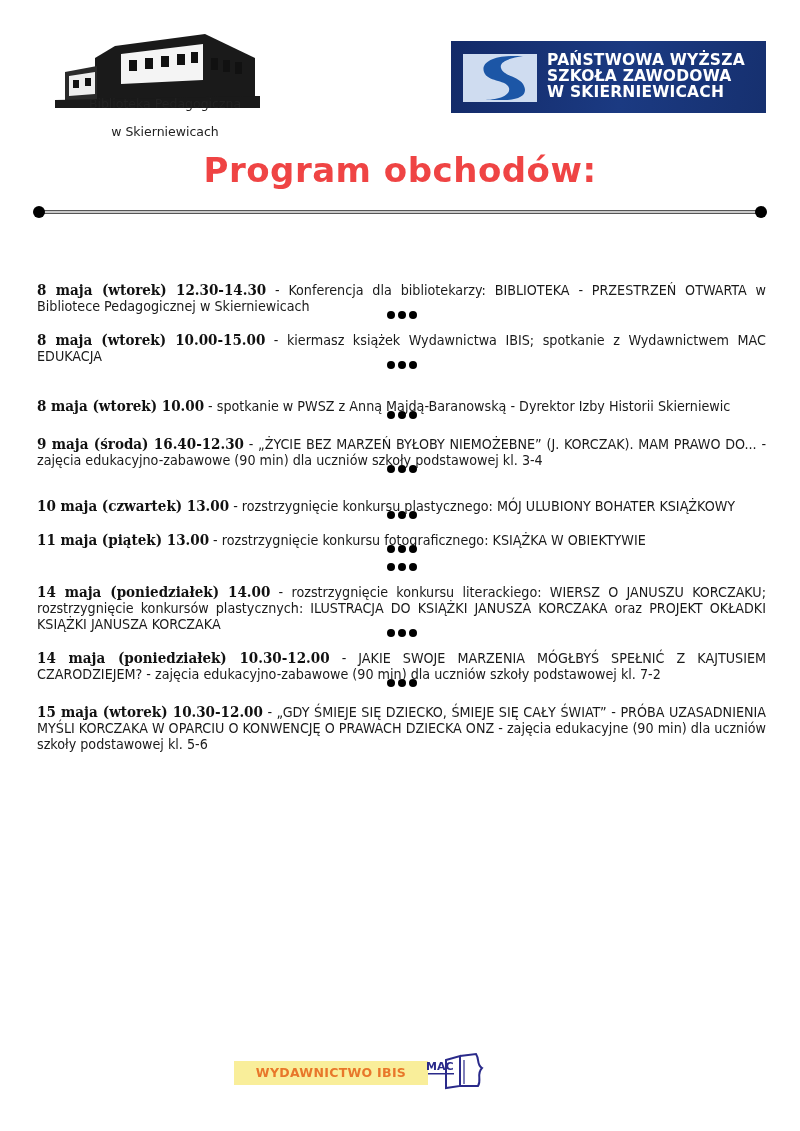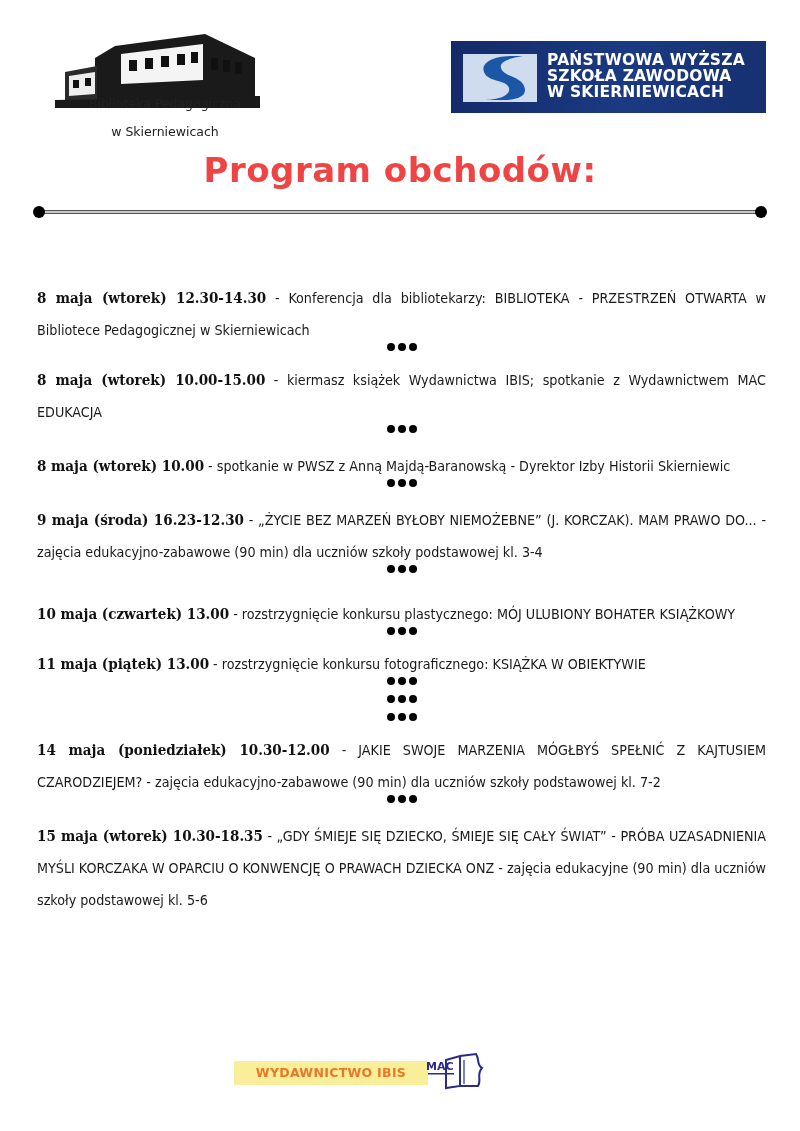--- a/index.html
+++ b/index.html
@@ -19,21 +19,21 @@
 
   
   .title { position:absolute; left:0; width:800px; top:150px; text-align:center; font-family:"DejaVu Sans", sans-serif; font-weight:bold; font-size:34px; letter-spacing:0.5px; color:#ef4444; }
   .rule { position:absolute; left:33px; top:205px; width:734px; height:14px; }
   .rule .line { position:absolute; left:6px; right:6px; top:5px; height:4px; border-top:1px solid #555; border-bottom:1px solid #555; background:#c8c8c8; box-sizing:border-box; }
   .rule .dot { position:absolute; top:1px; width:12px; height:12px; border-radius:50%; background:#000; }
   .rule .dot.l { left:0; } .rule .dot.r { right:0; }
 
   
   .events { position:absolute; left:37px; top:282px; width:729px; }
-  .event { font-family:"DejaVu Sans", sans-serif; font-size:14.2px; line-height:32px; text-align:justify; color:#1a1a1a; font-stretch:condensed; }
+  .event { font-family:"DejaVu Sans", sans-serif; font-size:14.2px; line-height:16px; text-align:justify; color:#1a1a1a; font-stretch:condensed; }
   .event .when { font-family:"DejaVu Serif", serif; font-weight:bold; font-size:15px; color:#111; }
   .sep { text-align:center; height:20px; line-height:14px; margin:-6px 0 4px 0; font-size:0; }
   .sep span { display:inline-block; width:8px; height:8px; border-radius:50%; background:#000; margin:0 1.5px; vertical-align:middle; }
 
   
   .ibis { position:absolute; left:234px; top:1061px; width:194px; height:24px; background:#f9ee9a; color:#e8772a; font-family:"DejaVu Sans", sans-serif; font-weight:bold; font-size:12.5px; line-height:24px; text-align:center; letter-spacing:0.3px; }
   .mac { position:absolute; left:424px; top:1052px; width:74px; height:38px; }
 </style>
 </head>
 <body>
@@ -82,40 +82,41 @@
   <div class="dot r"></div>
 </div>
 
 <div class="events">
   <div class="event"><span class="when">8 maja (wtorek) 12.30-14.30</span><span> - Konferencja dla bibliotekarzy: BIBLIOTEKA - PRZESTRZEŃ OTWARTA w Bibliotece Pedagogicznej w Skierniewicach</span></div>
   <div class="sep"><span></span><span></span><span></span></div>
 
   <div class="event"><span class="when">8 maja (wtorek) 10.00-15.00</span><span> - kiermasz książek Wydawnictwa IBIS; spotkanie z Wydawnictwem  MAC EDUKACJA</span></div>
   <div class="sep"><span></span><span></span><span></span></div>
 
-  <div class="event" style="margin-top:8px"><span class="when">8 maja (wtorek) 10.00</span><span> - spotkanie w PWSZ z Anną Majdą-Baranowską - Dyrektor Izby Historii Skierniewic</span></div>
+  <div class="event" style="margin-top:20px"><span class="when">8 maja (wtorek) 10.00</span><span> - spotkanie w PWSZ z Anną Majdą-Baranowską - Dyrektor Izby Historii Skierniewic</span></div>
   <div class="sep"><span></span><span></span><span></span></div>
 
-  <div class="event" style="margin-top:8px"><span class="when">9 maja (środa) 16.23-12.30</span><span> - „ŻYCIE BEZ MARZEŃ BYŁOBY NIEMOŻEBNE” (J. KORCZAK). MAM PRAWO DO... - zajęcia edukacyjno-zabawowe (90 min) dla uczniów szkoły podstawowej kl. 3-4</span></div>
+  <div class="event" style="margin-top:8px"><span class="when">9 maja (środa) 16.40-12.30</span><span> - „ŻYCIE BEZ MARZEŃ BYŁOBY NIEMOŻEBNE” (J. KORCZAK). MAM PRAWO DO... - zajęcia edukacyjno-zabawowe (90 min) dla uczniów szkoły podstawowej kl. 3-4</span></div>
   <div class="sep"><span></span><span></span><span></span></div>
 
   <div class="event" style="margin-top:16px"><span class="when">10 maja (czwartek) 13.00</span><span> - rozstrzygnięcie konkursu plastycznego: MÓJ ULUBIONY BOHATER KSIĄŻKOWY</span></div>
   <div class="sep"><span></span><span></span><span></span></div>
 
   <div class="event"><span class="when">11 maja (piątek) 13.00</span><span> - rozstrzygnięcie konkursu fotograficznego: KSIĄŻKA W OBIEKTYWIE</span></div>
   <div class="sep"><span></span><span></span><span></span></div>
 
   <div class="sep"><span></span><span></span><span></span></div>
 
+  <div class="event"><span class="when">14 maja (poniedziałek) 14.00</span><span> - rozstrzygnięcie konkursu literackiego: WIERSZ  O JANUSZU KORCZAKU; rozstrzygnięcie konkursów  plastycznych: ILUSTRACJA DO KSIĄŻKI JANUSZA KORCZAKA oraz PROJEKT OKŁADKI KSIĄŻKI JANUSZA KORCZAKA</span></div>
   <div class="sep"><span></span><span></span><span></span></div>
 
   <div class="event"><span class="when">14 maja (poniedziałek) 10.30-12.00</span><span> - JAKIE SWOJE MARZENIA MÓGŁBYŚ SPEŁNIĆ Z KAJTUSIEM CZARODZIEJEM? - zajęcia edukacyjno-zabawowe (90 min) dla uczniów szkoły podstawowej kl. 7-2</span></div>
   <div class="sep"><span></span><span></span><span></span></div>
 
-  <div class="event" style="margin-top:8px"><span class="when">15 maja (wtorek) 10.30-18.35</span><span> - „GDY ŚMIEJE SIĘ DZIECKO, ŚMIEJE SIĘ CAŁY ŚWIAT” - PRÓBA UZASADNIENIA MYŚLI KORCZAKA W OPARCIU O KONWENCJĘ O PRAWACH DZIECKA ONZ - zajęcia edukacyjne (90 min) dla uczniów szkoły podstawowej kl. 5-6</span></div>
+  <div class="event" style="margin-top:8px"><span class="when">15 maja (wtorek) 10.30-12.00</span><span> - „GDY ŚMIEJE SIĘ DZIECKO, ŚMIEJE SIĘ CAŁY ŚWIAT” - PRÓBA UZASADNIENIA MYŚLI KORCZAKA W OPARCIU O KONWENCJĘ O PRAWACH DZIECKA ONZ - zajęcia edukacyjne (90 min) dla uczniów szkoły podstawowej kl. 5-6</span></div>
 </div>
 
 <div class="ibis">WYDAWNICTWO IBIS</div>
 <svg class="mac" viewBox="0 0 74 38">
   <path d="M22,8 L36,4 L36,34 L22,36 Z" fill="none" stroke="#2a2a8a" stroke-width="2"></path>
   <path d="M36,4 L52,2 C56,8 52,12 58,16 C52,22 58,28 54,34 L36,34" fill="none" stroke="#2a2a8a" stroke-width="2"></path>
   <path d="M40,8 L40,32" stroke="#2a2a8a" stroke-width="1.2"></path>
   <text x="2" y="18" font-family="DejaVu Sans, sans-serif" font-size="11" font-weight="bold" fill="#2a2a8a">MAC</text>
   <rect x="4" y="21" width="26" height="1.5" fill="#2a2a8a"></rect>
 </svg>

